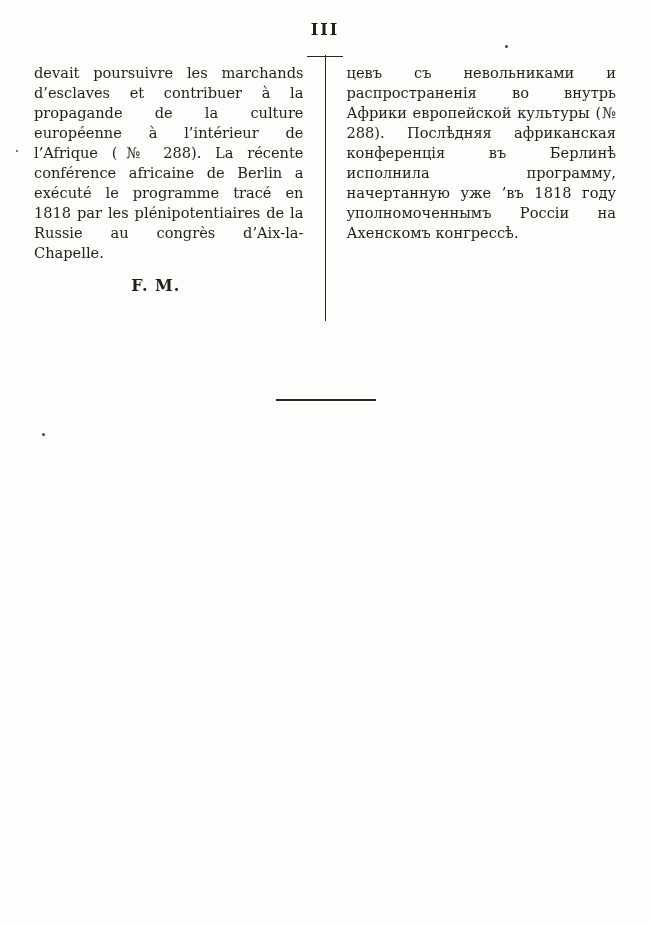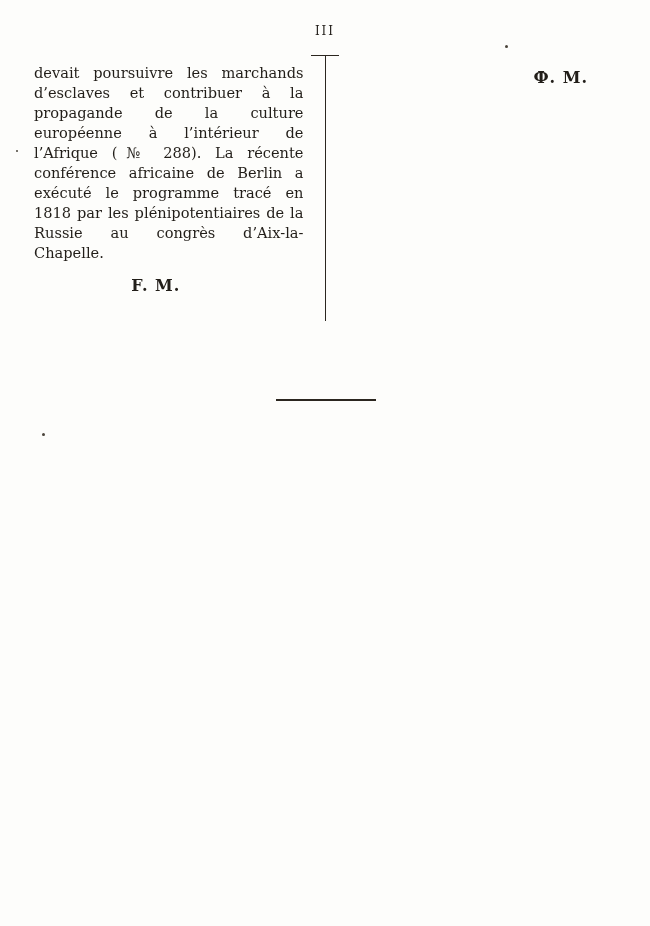--- a/index.html
+++ b/index.html
@@ -15,22 +15,22 @@
     position: relative;
     overflow: hidden;
   }
   .page-header {
     text-align: center;
     padding-top: 20px;
     height: 24px;
   }
   .page-number {
     display: inline-block;
-    font-weight: normal;
-    font-size: 12px;
+    font-weight: bold;
+    font-size: 16px;
     letter-spacing: 2px;
     border-bottom: 1.5px solid #2b261f;
     padding: 0 4px 17px 4px;
   }
   .columns {
     display: flex;
     margin-top: 11px;
     padding: 0 26px;
     align-items: flex-start;
   }
@@ -88,21 +88,21 @@
   <main class="columns">
 
     <section class="col col-left" lang="fr">
       <p class="para">devait poursuivre les marchands d’esclaves et contribuer à la propagande de la culture européenne à l’intérieur de l’Afrique (№ 288). La récente conférence africaine de Berlin a exécuté le programme tracé en 1818 par les plénipotentiaires de la Russie au congrès d’Aix-la-Chapelle.</p>
       <div class="signature">F. M.</div>
     </section>
 
     <div class="col-divider"></div>
 
     <section class="col col-right" lang="ru">
-      <div class="signature">Ф. М.</div>
+      <p class="para">цевъ съ невольниками и распространенія во внутрь Африки европейской культуры (№ 288). Послѣдняя африканская конференція въ Берлинѣ исполнила программу, начертанную уже ’въ 1818 году уполномоченнымъ Россіи на Ахенскомъ конгрессѣ.</p>
     </section>
 
   </main>
 
   <div class="end-rule"></div>
 
   <div class="speck speck-1"></div>
   <div class="speck speck-2"></div>
   <div class="speck speck-3"></div>
 

